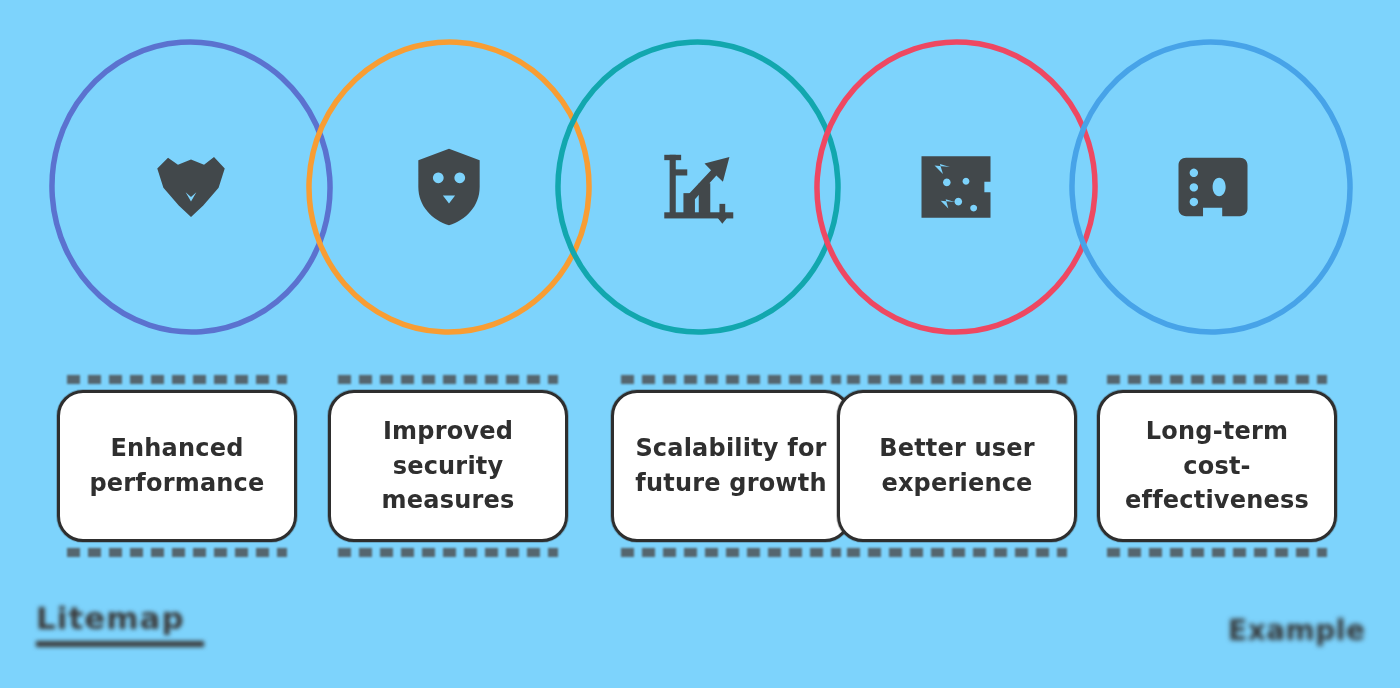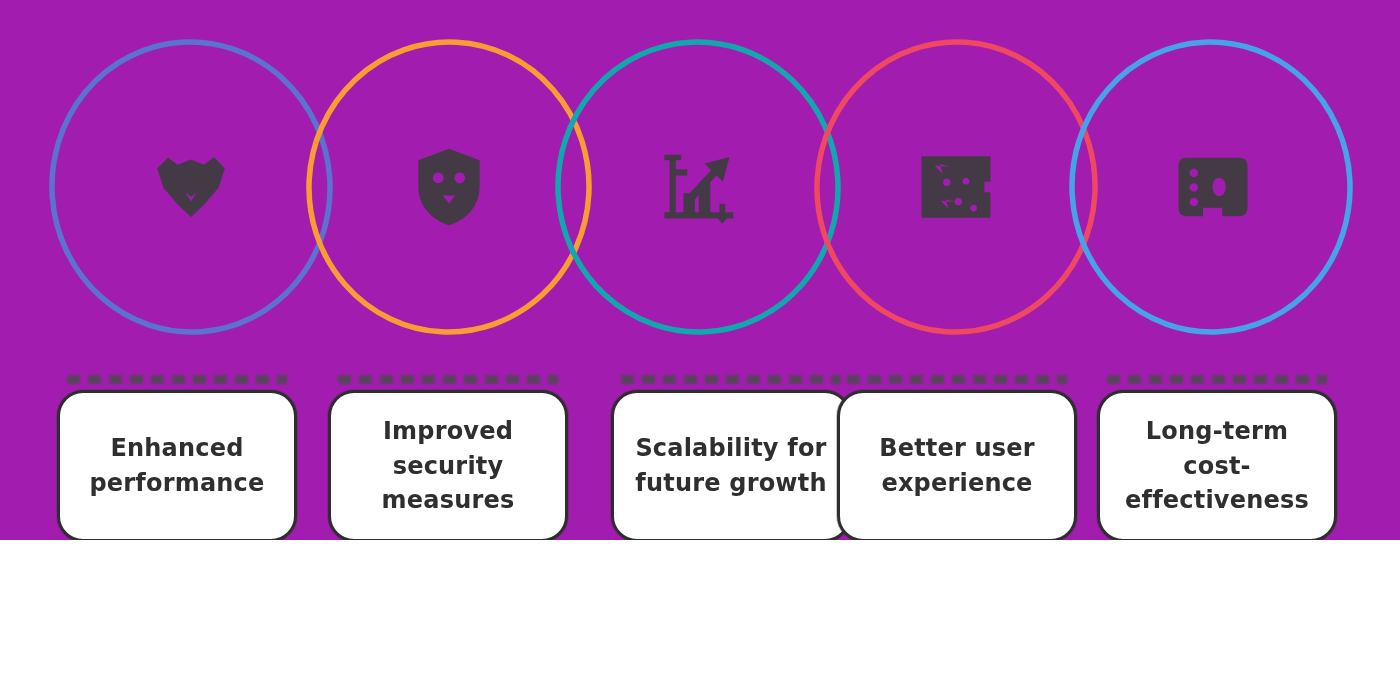--- a/index.html
+++ b/index.html
@@ -1,17 +1,17 @@
 <!DOCTYPE html>
 <html><head>
 <meta charset="utf-8">
 <style>
   html,body{margin:0;padding:0;background:#ffffff;}
   .canvas{
-    position:relative;width:1400px;height:540px;background:#a21caf;overflow:hidden;
+    position:relative;width:1400px;height:688px;background:#7dd3fc;overflow:hidden;
     font-family:"DejaVu Sans","Liberation Sans",sans-serif;
   }
   
   .rings{position:absolute;left:0;top:0;width:1400px;height:370px;}
   .rings ellipse{fill:none;stroke-width:5.5;stroke-linecap:round;}
   
   .circle-icon{position:absolute;width:92px;height:92px;top:141px;}
   .ci-0{left:145px;} .ci-1{left:403px;} .ci-2{left:652px;} .ci-3{left:910px;} .ci-4{left:1167px;}
   .circle-icon svg{width:100%;height:100%;opacity:.92;filter:blur(.6px);}
   

